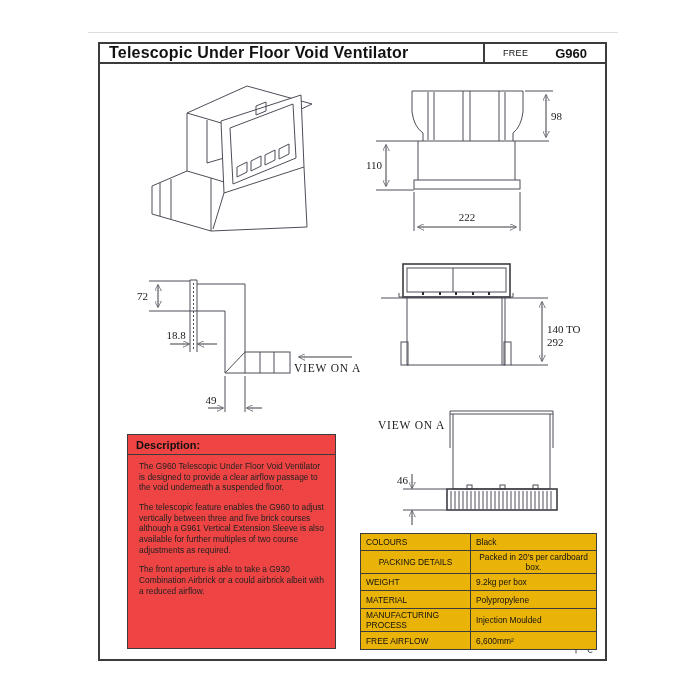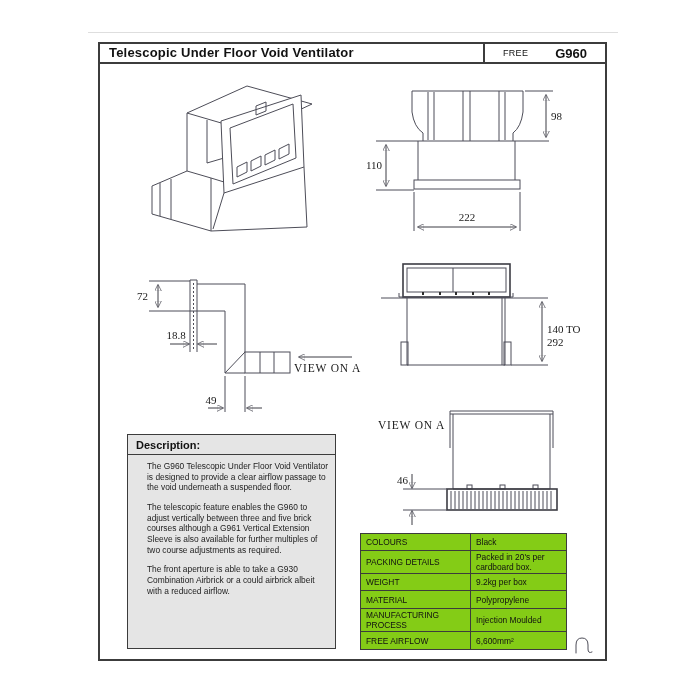--- a/index.html
+++ b/index.html
@@ -6,54 +6,54 @@
   body{
     width:700px;height:700px;position:relative;background:#ffffff;
     font-family:"Liberation Sans",sans-serif;color:#1a1a1a;overflow:hidden;
   }
   .top-rule{position:absolute;left:88px;top:32px;width:530px;height:1px;background:#dedede;}
   .header-box{
     position:absolute;left:98px;top:42px;width:509px;height:22px;
     border:2px solid #3c3c3c;box-sizing:border-box;display:flex;background:#fff;
   }
   .header-title{
-    flex:1;font-weight:bold;font-size:13px;line-height:17px;padding-left:9px;
+    flex:1;font-weight:bold;font-size:16px;line-height:17px;padding-left:9px;
     color:#111;letter-spacing:0.2px;white-space:nowrap;overflow:hidden;
   }
   .header-code{
     width:122px;border-left:2px solid #3c3c3c;box-sizing:border-box;
     display:flex;align-items:center;justify-content:center;gap:4px;
   }
   .code-label{font-size:9px;color:#111;letter-spacing:0.3px;}
   .code-value{font-size:13px;font-weight:bold;color:#111;margin-left:23px;}
   .content-frame{
     position:absolute;left:98px;top:62px;width:509px;height:599px;
     border:2px solid #3c3c3c;box-sizing:border-box;background:#fff;
   }
   .desc-box{
     position:absolute;left:127px;top:434px;width:209px;height:215px;
-    border:1px solid #3c3c3c;box-sizing:border-box;background:#e5e5e5;
+    border:1px solid #3c3c3c;box-sizing:border-box;background:#ef4444;
   }
   .desc-heading{
     font-weight:bold;font-size:11px;padding:4px 8px 3px 8px;
     border-bottom:1px solid #3c3c3c;color:#111;
   }
   .desc-body{padding:6px 7px 0 7px;font-size:8.4px;line-height:1.27;color:#222;}
-  .desc-body p{margin:0 0 9px 12px;}
+  .desc-body p{margin:0 0 9px 4px;}
   .spec-table{
-    position:absolute;left:360px;top:533px;width:207px;height:116px;
-    border-collapse:collapse;table-layout:fixed;background:#84cc16;
+    position:absolute;left:360px;top:533px;width:237px;height:116px;
+    border-collapse:collapse;table-layout:fixed;background:#eab308;
   }
   .spec-table td{
     border:1px solid #3c3c3c;font-size:8.4px;padding:1px 5px;
     vertical-align:middle;color:#111;line-height:1.2;
   }
   .spec-table td.lbl{width:99px;}
   .spec-table tr:nth-child(1){height:17px;}
-  .spec-table tr:nth-child(2){height:23px;}
+  .spec-table tr:nth-child(2){height:23px;text-align:center;}
   .spec-table tr:nth-child(3){height:17px;}
   .spec-table tr:nth-child(4){height:18px;margin-left:45px;}
   .spec-table tr:nth-child(5){height:23px;}
   .spec-table tr:nth-child(6){height:18px;margin-left:26px;}
   .drawings-svg{position:absolute;left:0;top:0;}
   .drawings-svg path,.drawings-svg line,.drawings-svg rect{
     stroke:#4d4d58;stroke-width:1;fill:none;
   }
   .drawings-svg .thick{stroke-width:1.6;stroke:#3c3c44;}
   .drawings-svg .dimline{stroke:#3c3c44;}

